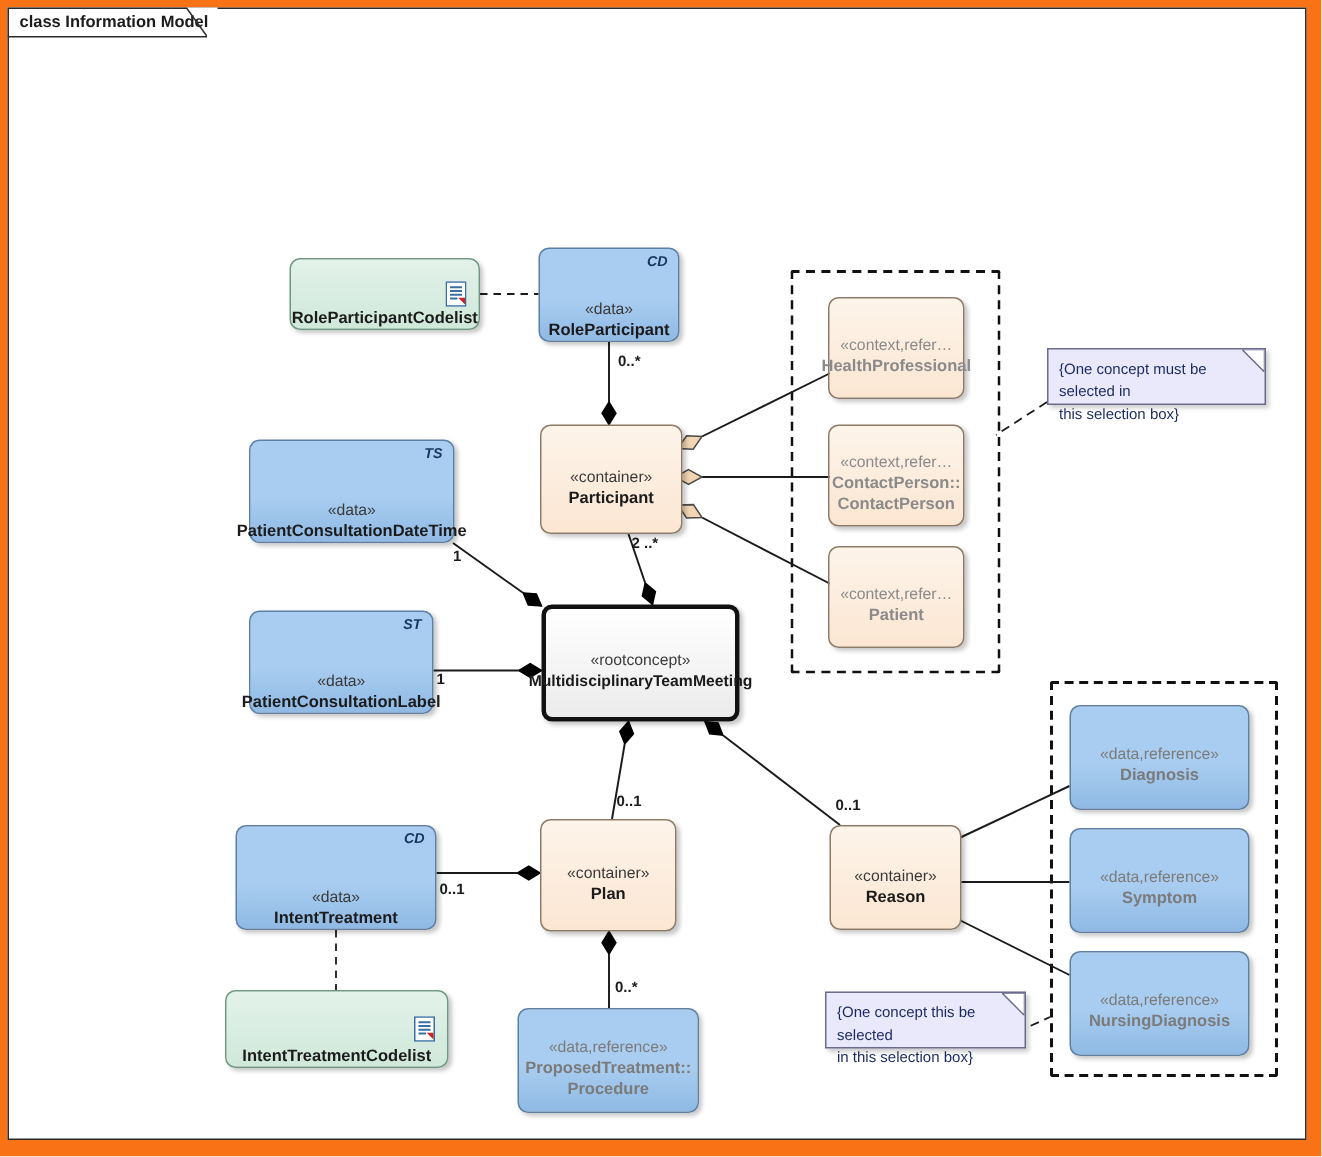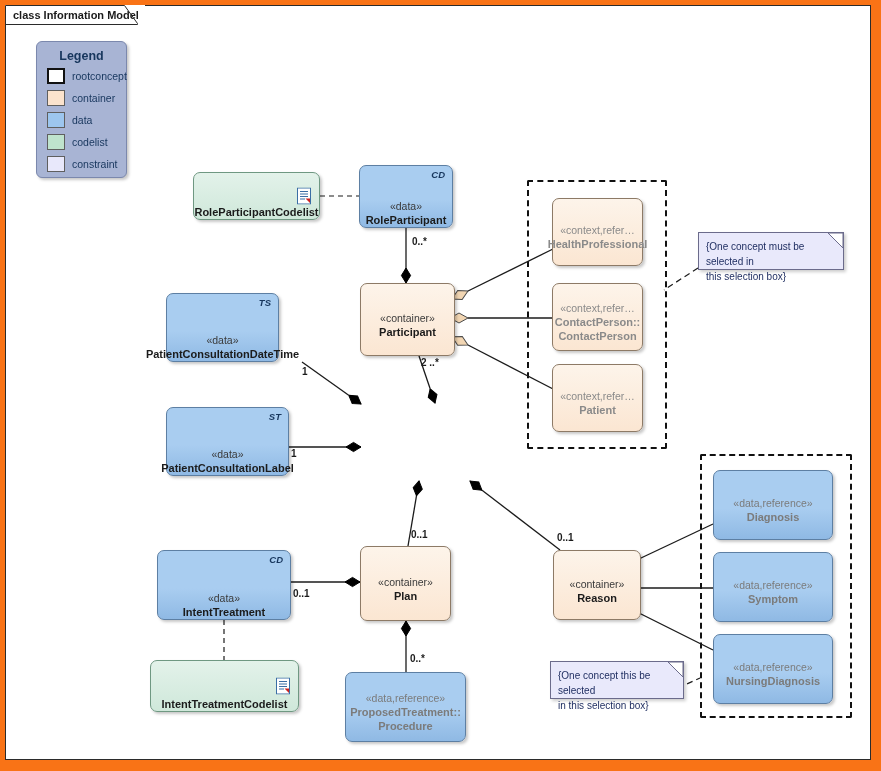--- a/index.html
+++ b/index.html
@@ -213,43 +213,20 @@
 
   <div id="frame"></div>
 
   <div id="title-tab">
     <span>class Information Model</span>
   </div>
   <svg id="title-deco" style="position:absolute;left:0;top:0;width:881px;height:40px;z-index:7;pointer-events:none">
     <path d="M5.5 24.5 L5.5 5.5 L124.5 5.5 L137.5 23.5 L137.5 24.5 L5.5 24.5" fill="none" stroke="#2b2b2b" stroke-width="1"></path>
   </svg>
 
-  <div id="legend">
-    <div id="legend-title">Legend</div>
-    <div class="legend-row">
-      <div class="legend-swatch rootconcept"></div>
-      <div class="legend-label">rootconcept</div>
-    </div>
-    <div class="legend-row">
-      <div class="legend-swatch container"></div>
-      <div class="legend-label">container</div>
-    </div>
-    <div class="legend-row">
-      <div class="legend-swatch data"></div>
-      <div class="legend-label">data</div>
-    </div>
-    <div class="legend-row">
-      <div class="legend-swatch codelist"></div>
-      <div class="legend-label">codelist</div>
-    </div>
-    <div class="legend-row">
-      <div class="legend-swatch constraint"></div>
-      <div class="legend-label">constraint</div>
-    </div>
-  </div>
 
   <div class="selbox" style="left:527px;top:180px;width:140px;height:269px;"></div>
   <div class="selbox" style="left:700px;top:454px;width:152px;height:264px;"></div>
 
   <svg id="links">
     <defs>
       <marker id="blackdiamond" markerWidth="16" markerHeight="12" refX="15" refY="6" orient="auto" markerUnits="userSpaceOnUse">
         <path d="M0,6 L7.5,1.4 L15,6 L7.5,10.6 Z" fill="#000000" stroke="#000000" stroke-width="1"></path>
       </marker>
       <marker id="blackdiamond-start" markerWidth="16" markerHeight="12" refX="1" refY="6" orient="auto" markerUnits="userSpaceOnUse">
@@ -351,36 +328,42 @@
     </div>
   </div>
 
   <div class="node n-container n-ctxref" style="left:552px;top:364px;width:91px;height:68px;padding-top:10px;">
     <div class="stack">
       <div class="stereo">«context,refer…</div>
       <div class="cname">Patient</div>
     </div>
   </div>
 
-  <div class="node n-data center-v" style="left:166px;top:293px;width:113px;height:69px;">
+  <div class="node n-data center-v" style="left:166px;top:293px;width:137px;height:69px;">
     <div class="tag">TS</div>
     <div class="stack">
       <div class="stereo">«data»</div>
       <div class="cname">PatientConsultationDateTime</div>
     </div>
   </div>
 
   <div class="node n-data center-v" style="left:166px;top:407px;width:123px;height:69px;">
     <div class="tag">ST</div>
     <div class="stack">
       <div class="stereo">«data»</div>
       <div class="cname">PatientConsultationLabel</div>
     </div>
   </div>
 
+  <div class="node n-root" style="left:361px;top:403px;width:132px;height:78px;padding-top:10px;">
+    <div class="stack">
+      <div class="stereo">«rootconcept»</div>
+      <div class="cname" style="font-size:10.5px">MultidisciplinaryTeamMeeting</div>
+    </div>
+  </div>
 
   <div class="node n-data center-v" style="left:157px;top:550px;width:134px;height:70px;">
     <div class="tag">CD</div>
     <div class="stack">
       <div class="stereo">«data»</div>
       <div class="cname">IntentTreatment</div>
     </div>
   </div>
 
   <div class="node n-codelist center-v" style="left:150px;top:660px;width:149px;height:52px;">

